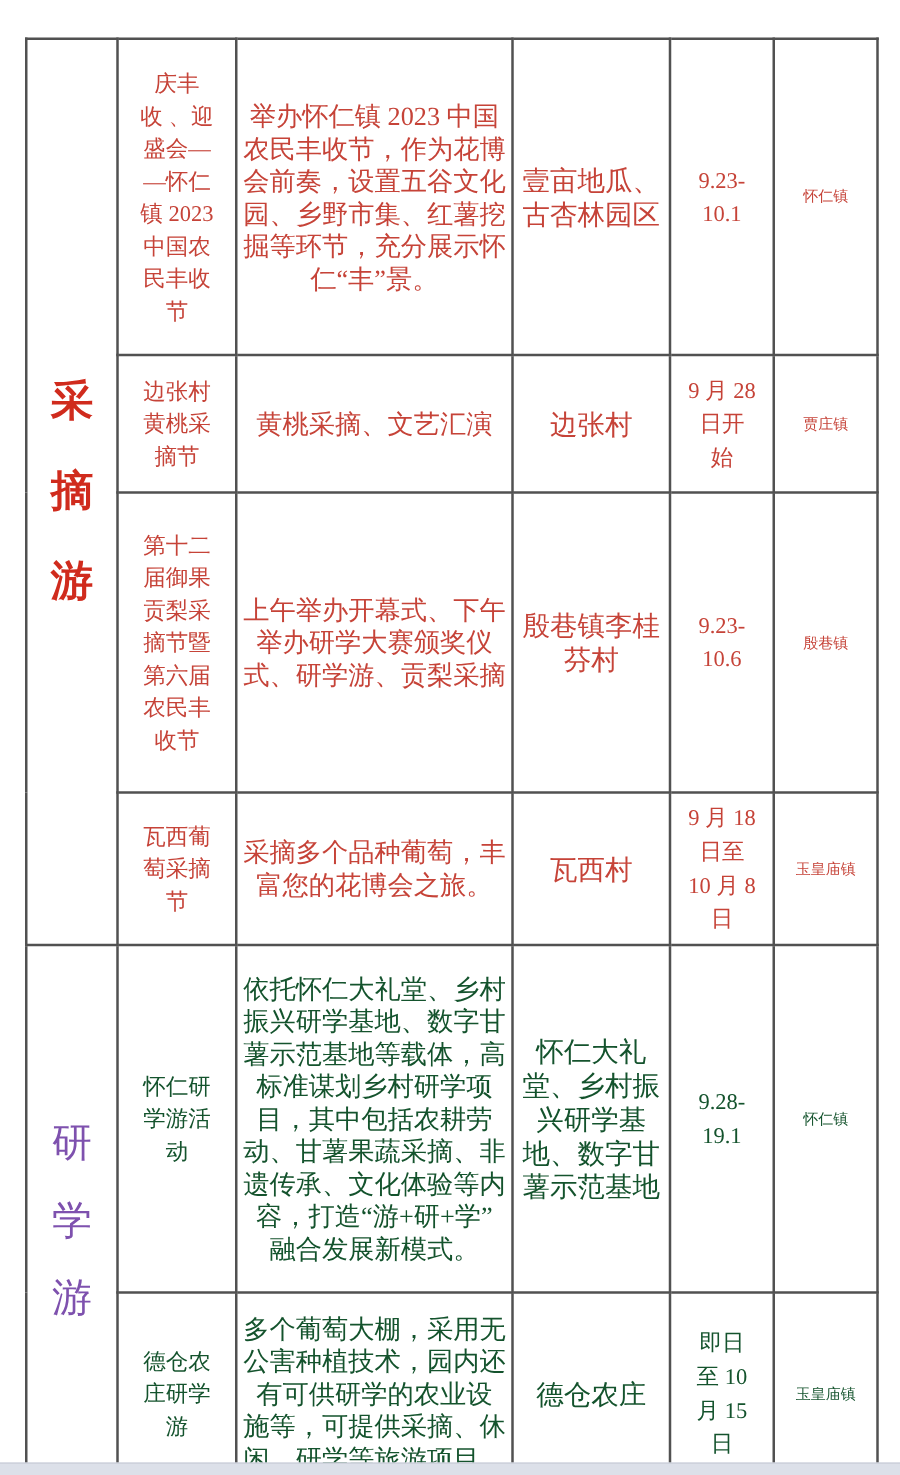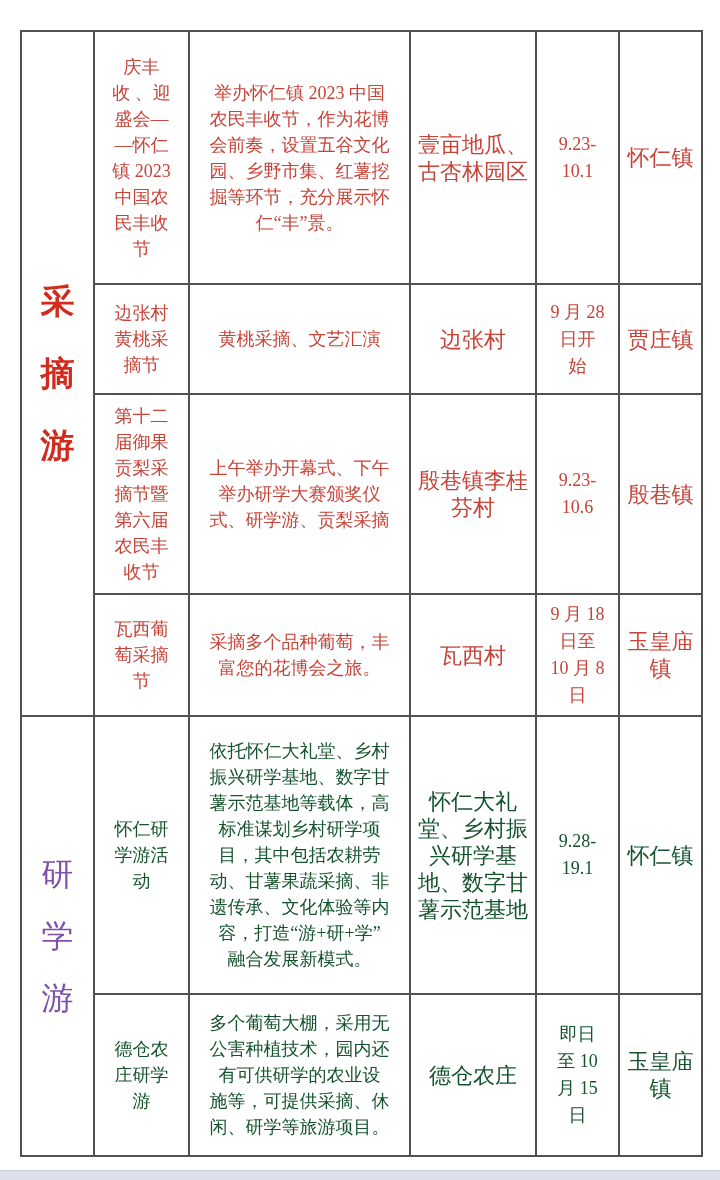--- a/index.html
+++ b/index.html
@@ -32,40 +32,40 @@
   
   col.c-cat{width:73px;}
   col.c-name{width:95px;}
   col.c-desc{width:221px;}
   col.c-loc{width:126px;}
   col.c-date{width:83px;}
   col.c-town{width:83px;}
   
   tr.r1{height:253px;}
   tr.r2{height:110px;}
-  tr.r3{height:200px;}
+  tr.r3{height:240px;}
   tr.r4{height:122px;}
   tr.r5{height:278px;}
   tr.r6{height:162px;}
   
   .sec1 td{color:#c64338;border-radius:14px;}
   .sec2 td{color:#14532d;}
   td.category{
     font-weight:bold;
     line-height:72px;
     font-size:34px;
     padding:0;
   }
   .sec1 td.category{color:#d02b1d;}
   .sec2 td.category{color:#7e51ae;font-size:32px;line-height:62px;font-weight:normal;}
   td.col-name{font-size:18px;line-height:26px;}
-  td.col-desc{font-size:18px;line-height:26px;}
+  td.col-desc{font-size:21px;line-height:26px;}
   td.col-loc{font-size:22px;line-height:27px;margin-left:44px;}
   td.col-date{font-size:18px;line-height:27px;margin-top:39px;}
-  td.col-town{font-size:22px;line-height:27px;}
+  td.col-town{font-size:12px;line-height:27px;}
   .bottom-bar{
     position:absolute;
     left:0;bottom:0;
     width:720px;height:9px;
     background:#dce0e9;
     border-top:1px solid #c9cdd7;
   }
 </style>
 </head>
 <body>

